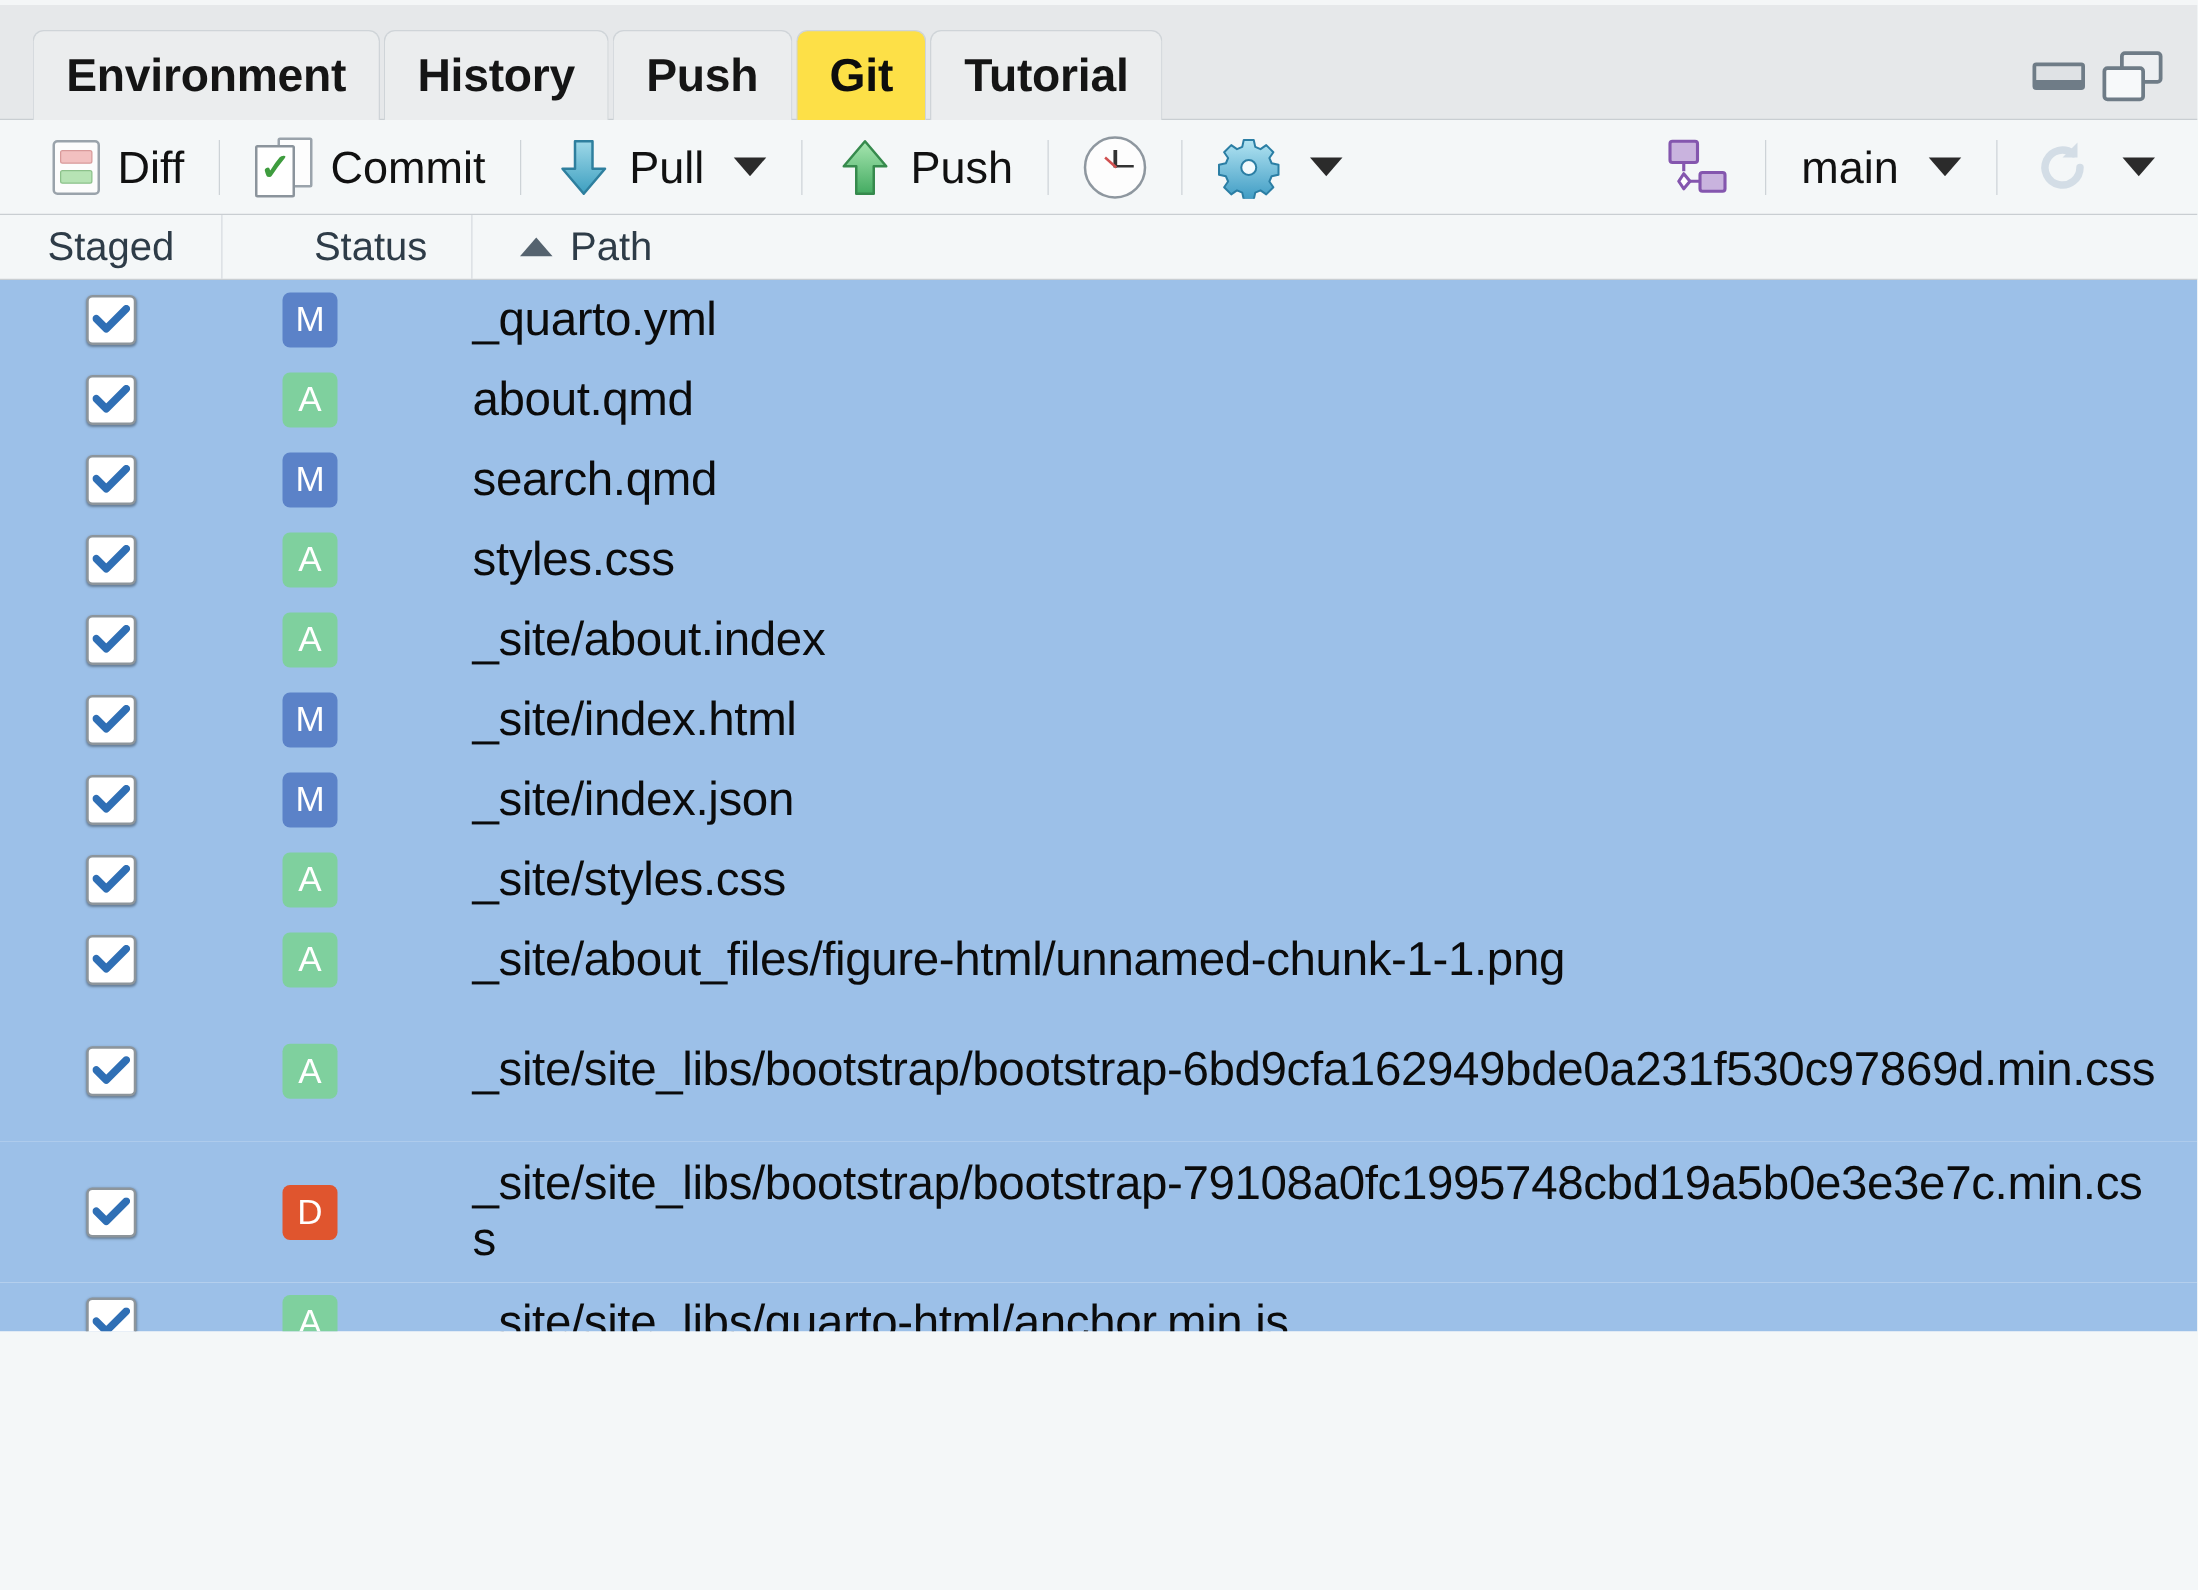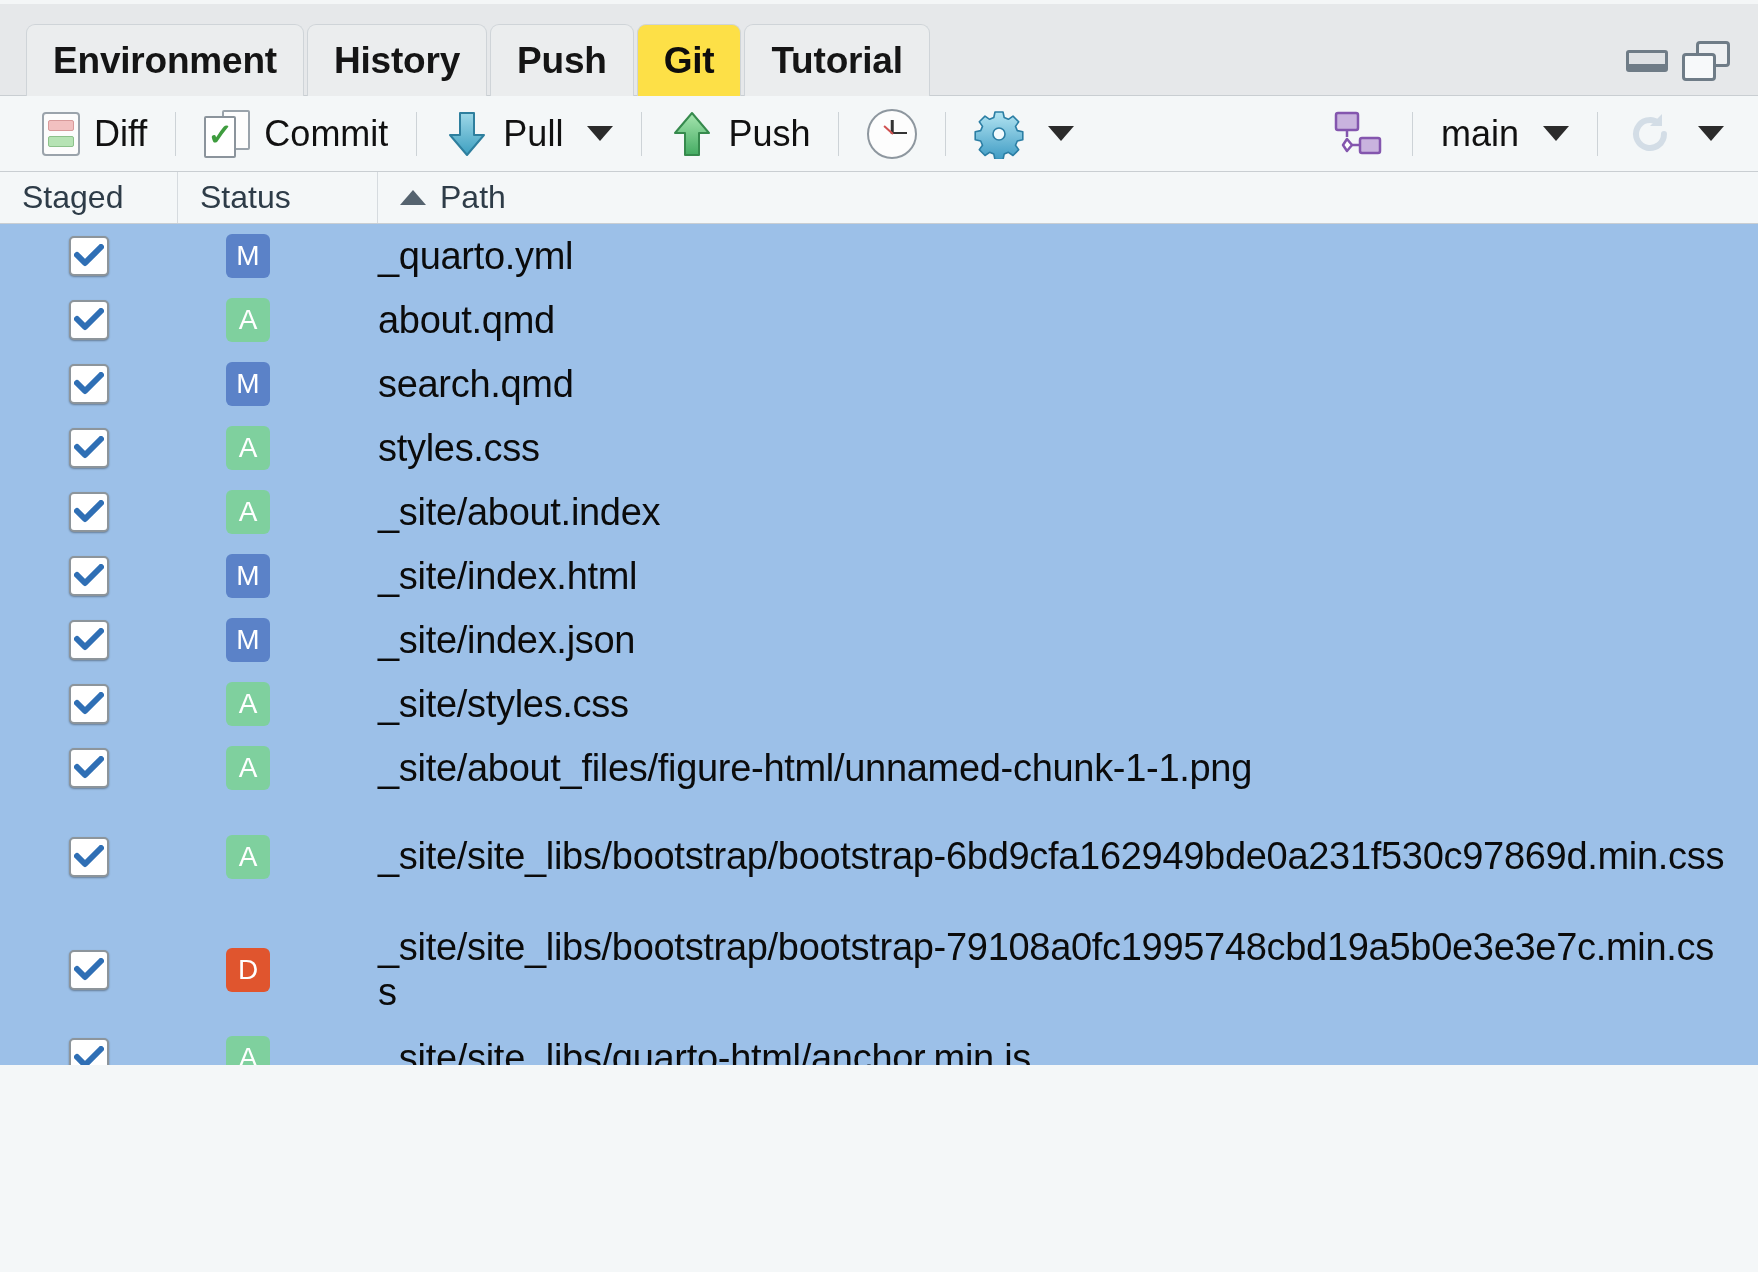--- a/index.html
+++ b/index.html
@@ -222,26 +222,26 @@
     border-bottom: 1px solid #c9ced2;
     box-sizing: border-box;
   }
   .th {
     font-size: 32px;
     color: #2e3c48;
     display: flex;
     align-items: center;
     height: 100%;
     box-sizing: border-box;
-    padding-left: 22px;
+    padding-left: 38px;
     border-right: 1px solid #d6dbdf;
     cursor: default;
   }
   .th.c-staged { width: 178px; }
-  .th.c-status { width: 200px; }
+  .th.c-status { width: 200px; justify-content: center; }
   .th.c-path   { flex: 1; border-right: none; gap: 14px; }
   .sortarrow {
     width: 0; height: 0;
     border-left: 13px solid transparent;
     border-right: 13px solid transparent;
     border-bottom: 15px solid #55636f;
   }
 
   
   .filelist {

